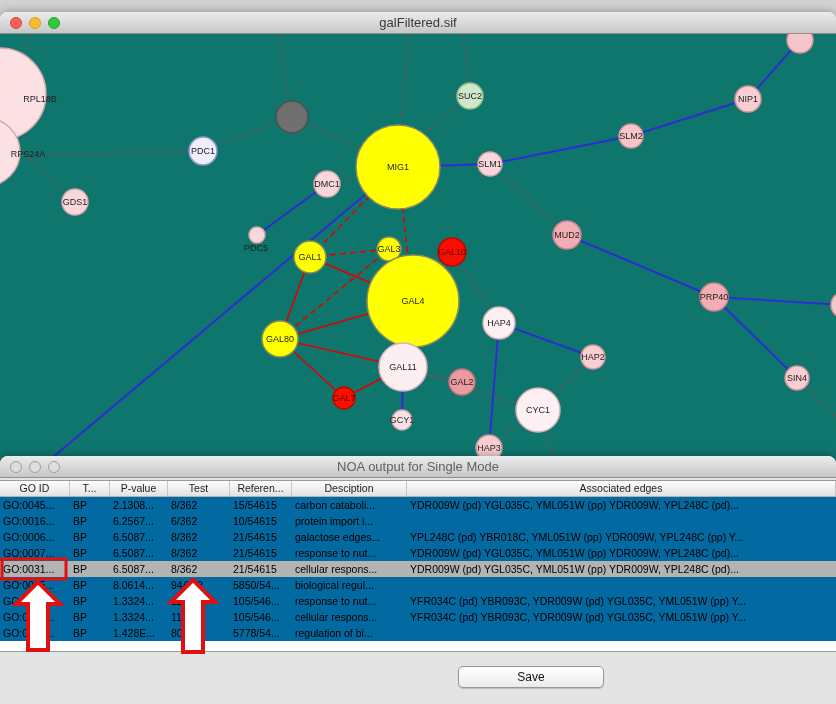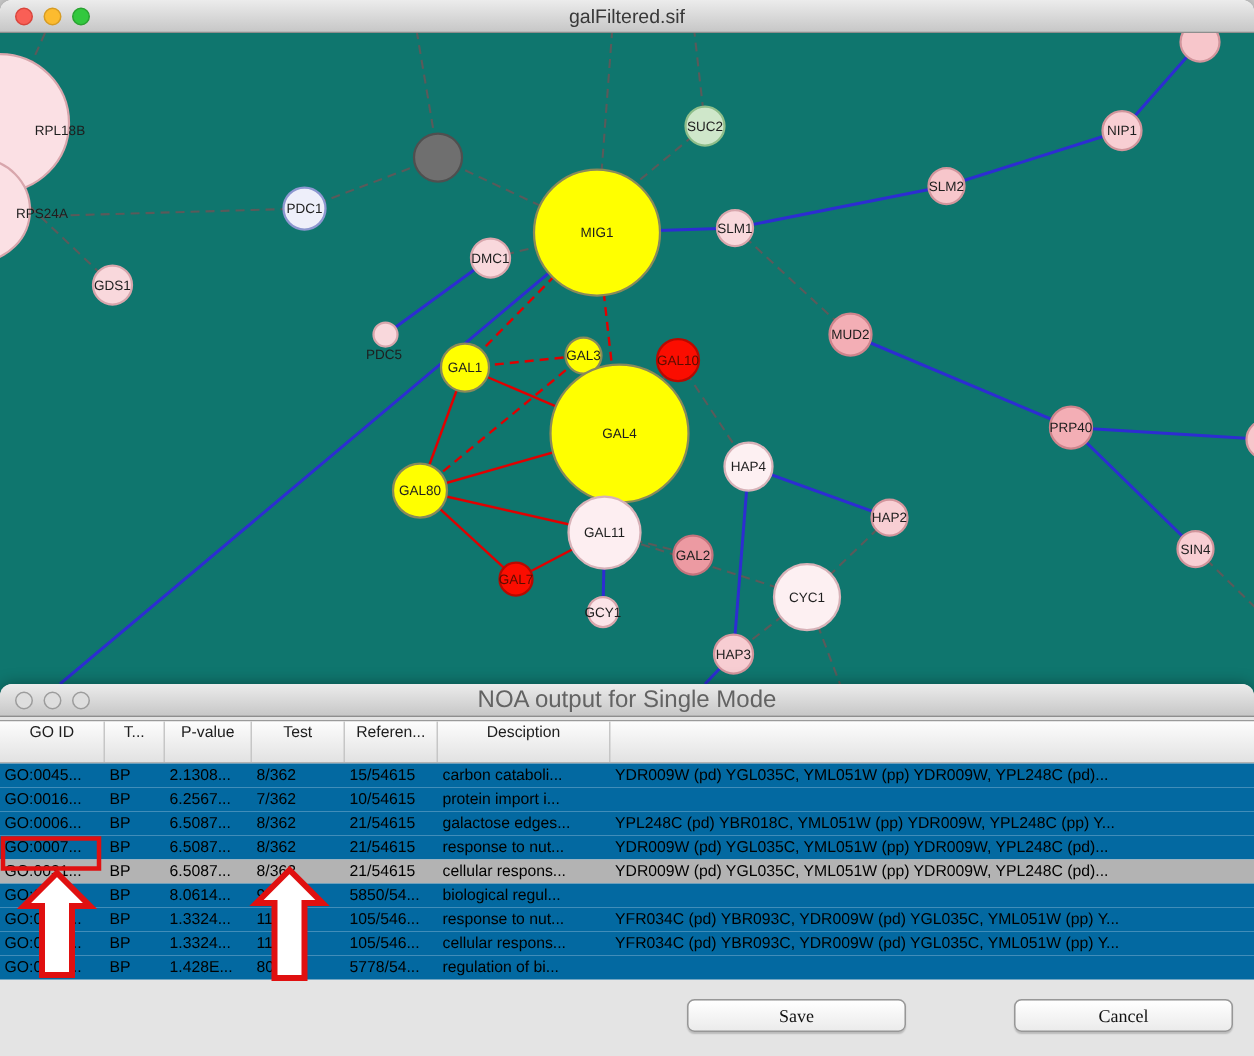--- a/index.html
+++ b/index.html
@@ -1,50 +1,50 @@
 <!DOCTYPE html>
 <html><head>
 <meta charset="utf-8">
 <style>
   *{margin:0;padding:0;box-sizing:border-box}
   html,body{width:836px;height:704px;overflow:hidden;background:#d2d2d2;
     font-family:"Liberation Sans",sans-serif}
   .window{position:absolute;left:0;width:836px;overflow:hidden;
     border-radius:8px 8px 0 0;box-shadow:0 0 10px rgba(0,0,0,.35)}
-  .top-window{top:0;height:544px;background:#fff}
+  .top-window{top:12px;height:544px;background:#fff}
   .bottom-window{top:456px;height:248px;background:#e4e4e4}
   .titlebar{position:relative;height:22px;
     background:linear-gradient(#ececec,#c7c7c7);border-bottom:1px solid #8e8e8e}
   .titlebar .title{position:absolute;left:0;right:0;top:0;line-height:21px;
     text-align:center;font-size:13px;color:#383838}
-  .bottom-window .titlebar .title{color:#636363;font-size:16px}
+  .bottom-window .titlebar .title{color:#636363;font-size:13px}
   .lights{position:absolute;left:10px;top:5px;display:flex;gap:7px;z-index:2}
   .light{width:12px;height:12px;border-radius:50%;display:inline-block}
   .light.red{background:#f95f56;border:1px solid #d9453c}
   .light.yellow{background:#fcbb2f;border:1px solid #d79c23}
   .light.green{background:#32c83e;border:1px solid #2aa232}
   .light.gray{background:#dedede;border:1px solid #9c9c9c}
   .graph-area{position:absolute;top:22px;left:0;right:0;bottom:0;background:#0f766e}
   .graph-area svg{display:block}
 
   .table{position:absolute;left:0;right:0;top:24px;height:172px;background:#fff;
     border-top:1px solid #9a9a9a;border-bottom:1px solid #9a9a9a}
   .thead,.trow{display:grid;grid-template-columns:70px 40px 58px 62px 62px 115px 1fr}
-  .thead{height:28px;background:linear-gradient(#fdfdfd,#e2e2e2);
+  .thead{height:16px;background:linear-gradient(#fdfdfd,#e2e2e2);
     border-bottom:1px solid #b2b2b2}
   .hcell{font-size:10.5px;color:#1d1d1d;text-align:center;line-height:15px;
     border-right:1px solid #c6c6c6;overflow:hidden;white-space:nowrap}
   .trow{height:16px;background:#0369a1}
   .trow.selected{background:#b3b3b3}
   .tcell{font-size:10.5px;line-height:16px;padding-left:3px;white-space:nowrap;
     overflow:hidden;color:#000}
   .button-bar{position:absolute;left:0;right:0;bottom:0;height:52px}
   .mac-btn{position:absolute;top:14px;height:22px;width:146px;border-radius:5px;
     border:1px solid #979797;background:linear-gradient(#ffffff,#ebebeb);
-    font-size:12px;color:#111;font-family:Liberation Serif, serif;box-shadow:0 1px 1px rgba(0,0,0,.18)}
+    font-size:12px;color:#111;font-family:Liberation Sans, sans-serif;box-shadow:0 1px 1px rgba(0,0,0,.18)}
   .mac-btn.save{left:458px}
   .mac-btn.cancel{left:676px}
   .overlay{position:absolute;left:0;top:0;z-index:50;pointer-events:none}
 </style>
 </head>
 <body>
 
 <div class="window top-window">
   <div class="titlebar">
     <div class="lights">
@@ -171,36 +171,37 @@
   </div>
 
   <div class="table">
     <div class="thead" id="noa-table-head">
         <div class="hcell">GO ID</div>
         <div class="hcell">T...</div>
         <div class="hcell">P-value</div>
         <div class="hcell">Test</div>
         <div class="hcell">Referen...</div>
         <div class="hcell">Desciption</div>
+        <div class="hcell">Associated edges</div>
       </div>
     <div id="noa-table-body">
         <div class="trow">
           <div class="tcell">GO:0045...</div>
           <div class="tcell">BP</div>
           <div class="tcell">2.1308...</div>
           <div class="tcell">8/362</div>
           <div class="tcell">15/54615</div>
           <div class="tcell">carbon cataboli...</div>
           <div class="tcell">YDR009W (pd) YGL035C, YML051W (pp) YDR009W, YPL248C (pd)...</div>
         </div>
         <div class="trow">
           <div class="tcell">GO:0016...</div>
           <div class="tcell">BP</div>
           <div class="tcell">6.2567...</div>
-          <div class="tcell">7/362</div>
+          <div class="tcell">6/362</div>
           <div class="tcell">10/54615</div>
           <div class="tcell">protein import i...</div>
         </div>
         <div class="trow">
           <div class="tcell">GO:0006...</div>
           <div class="tcell">BP</div>
           <div class="tcell">6.5087...</div>
           <div class="tcell">8/362</div>
           <div class="tcell">21/54615</div>
           <div class="tcell">galactose edges...</div>
@@ -256,21 +257,20 @@
           <div class="tcell">1.428E...</div>
           <div class="tcell">80/362</div>
           <div class="tcell">5778/54...</div>
           <div class="tcell">regulation of bi...</div>
         </div>
       </div>
   </div>
 
   <div class="button-bar">
     <button class="mac-btn save">Save</button>
-    <button class="mac-btn cancel">Cancel</button>
   </div>
 </div>
 
 <svg class="overlay" width="836" height="704" viewBox="0 0 836 704">
   <rect x="2" y="559" width="64" height="20" fill="none" stroke="#e01010" stroke-width="3"></rect>
   <polygon points="38,582 16,604 28,604 28,650 48,650 48,604 60,604" fill="#ffffff" stroke="#e01010" stroke-width="4"></polygon>
   <polygon points="193,580 171,602 183,602 183,652 203,652 203,602 215,602" fill="#ffffff" stroke="#e01010" stroke-width="4"></polygon>
 </svg>
 
 </body></html>

